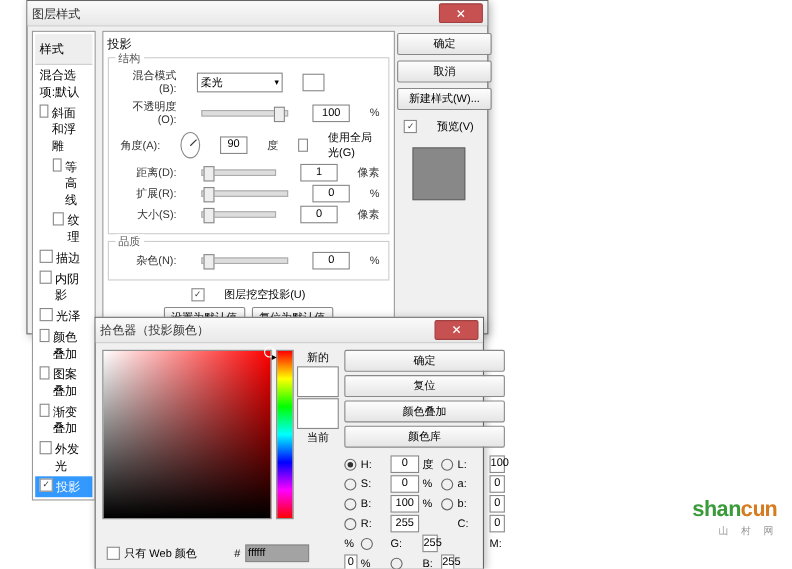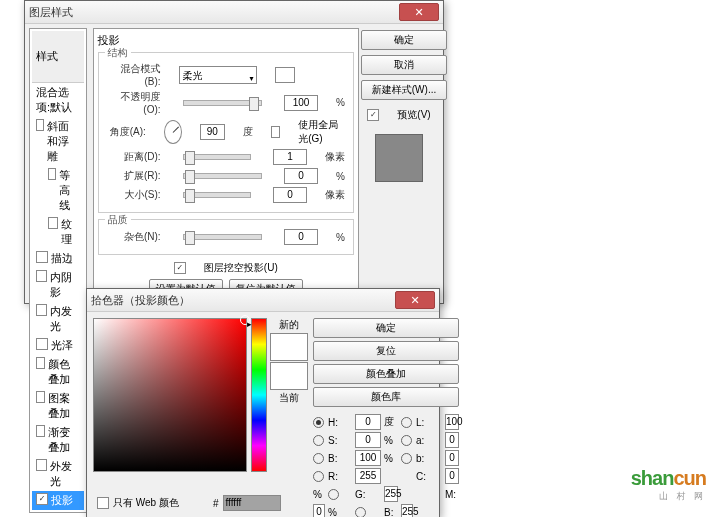--- a/index.html
+++ b/index.html
@@ -3,34 +3,34 @@
 <meta charset="utf-8">
 <style>
 body{margin:0;font-family:"Microsoft YaHei",SimSun,Arial,sans-serif;font-size:11px;background:#fff;width:720px;height:517px;position:relative;overflow:hidden}
 .dlg{position:absolute;background:#f0f0f0;border:1px solid #666;box-shadow:2px 2px 8px rgba(0,0,0,0.3)}
 .titlebar{height:22px;background:linear-gradient(#fafafa,#e8e8e8);border-bottom:1px solid #ccc;display:flex;align-items:center;padding:0 4px;position:relative}
 .titlebar-text{font-size:11px;color:#333}
 .close-btn{position:absolute;right:4px;top:2px;width:38px;height:16px;background:#c75050;border:1px solid #a04040;display:flex;align-items:center;justify-content:center;color:#fff;font-size:11px;border-radius:2px}
 .dlg1{left:24px;top:0;width:418px;height:302px}
 .dlg1-body{display:flex;padding:4px}
 .style-panel{width:96px;border:1px solid #999;background:#fff;margin-right:6px;padding:2px}
-.style-panel .hdr{background:#eee;padding:18px 4px;border-bottom:1px solid #ccc}
+.style-panel .hdr{background:#eee;padding:6px 4px;border-bottom:1px solid #ccc}
 .style-row{padding:2px 4px;display:flex;align-items:flex-start;gap:3px}
 .style-row.sub{padding-left:16px}
 .style-row.sel{background:#3399ff;color:#fff}
 .cb{width:10px;height:10px;border:1px solid #888;background:#fff;display:inline-flex;align-items:center;justify-content:center;font-size:8px;line-height:8px}
 .cb.checked::after{content:"✓";color:#333}
 .style-row.sel .cb.checked::after{color:#333}
 .center-panel{flex:1;border:1px solid #999;background:#fff;padding:4px;position:relative}
 .section-title{font-size:11px;margin-bottom:4px}
 .fieldset{border:1px solid #ccc;padding:6px 8px;margin-bottom:6px;position:relative}
 .fieldset-label{position:absolute;top:-7px;left:6px;background:#fff;padding:0 3px;font-size:10px;color:#555}
 .frow{display:flex;align-items:center;gap:18px;margin:3px 0;font-size:10px}
 .frow .lbl{width:54px;text-align:right;color:#333}
-.combo{border:1px solid #888;background:#fff;height:16px;display:flex;align-items:flex-end;padding:0 3px;position:relative}
+.combo{border:1px solid #888;background:#fff;height:16px;display:flex;align-items:center;padding:0 3px;position:relative}
 .combo::after{content:"▾";position:absolute;right:2px;font-size:8px}
 .swatch{width:18px;height:14px;border:1px solid #888;background:#fff}
 .slider{height:4px;background:#ddd;border:1px solid #aaa;position:relative;flex:1;margin:0 4px}
 .slider::after{content:"";position:absolute;left:85%;top:-4px;width:8px;height:12px;background:#eee;border:1px solid #888}
 .slider.lo::after{left:2%}
 .numbox{width:32px;height:14px;border:1px solid #888;background:#fff;text-align:center;font-size:10px;line-height:14px}
 .unit{font-size:10px;color:#333}
 .angle-dial{width:22px;height:22px;border:1px solid #888;border-radius:50%;position:relative;background:#fff}
 .angle-dial::after{content:"";position:absolute;left:50%;top:50%;width:8px;height:1px;background:#333;transform-origin:left;transform:rotate(-45deg)}
 .contour{width:24px;height:18px;border:1px solid #888;background:linear-gradient(135deg,#fff 48%,#000 52%)}
@@ -49,21 +49,21 @@
 .newcur{width:36px;display:flex;flex-direction:column;align-items:center;gap:1px;font-size:10px}
 .newcur .sw{width:36px;height:26px;border:1px solid #888}
 .picker-right{flex:1;display:flex;flex-direction:column;gap:3px}
 .pbtn{border:1px solid #888;background:linear-gradient(#fdfdfd,#e5e5e5);padding:2px 4px;font-size:10px;border-radius:2px;text-align:center}
 .num-grid{display:grid;grid-template-columns:12px 24px 26px 14px 12px 26px 14px;gap:2px 3px;align-items:center;font-size:10px;margin-top:4px}
 .radio{width:9px;height:9px;border:1px solid #666;border-radius:50%;display:inline-block}
 .radio.on::after{content:"";display:block;width:5px;height:5px;background:#333;border-radius:50%;margin:2px}
 .nbox{border:1px solid #888;background:#fff;height:14px;text-align:center;font-size:10px;line-height:14px}
 .hex-row{display:flex;align-items:center;gap:4px;font-size:10px;margin-top:4px;position:absolute;bottom:6px;left:10px}
 .hexbox{width:52px;height:14px;border:1px solid #888;background:#a3a3a3;font-size:10px;padding:0 2px;line-height:14px}
-.logo{position:absolute;right:14px;bottom:14px;font-family:Liberation Sans, sans-serif;font-weight:bold;font-size:20px;letter-spacing:-1px}
+.logo{position:absolute;right:14px;bottom:28px;font-family:Liberation Mono, monospace;font-weight:bold;font-size:20px;letter-spacing:-1px}
 .logo .g{color:#3a9b3a}.logo .o{color:#d67b1f}.logo .sub{font-size:9px;font-weight:normal;display:block;color:#999;letter-spacing:3px;text-align:right}
 </style>
 </head>
 <body>
 
 <div class="dlg dlg1">
   <div class="titlebar">
     <span class="titlebar-text">图层样式</span>
     <div class="close-btn">✕</div>
   </div>
@@ -86,24 +86,20 @@
             <span class="cb"></span>
             <span>纹理</span>
           </div>
           <div class="style-row">
             <span class="cb"></span>
             <span>描边</span>
           </div>
           <div class="style-row">
             <span class="cb"></span>
             <span>内阴影</span>
-          </div>
-          <div class="style-row">
-            <span class="cb"></span>
-            <span>内发光</span>
           </div>
           <div class="style-row">
             <span class="cb"></span>
             <span>光泽</span>
           </div>
           <div class="style-row">
             <span class="cb"></span>
             <span>颜色叠加</span>
           </div>
           <div class="style-row">

